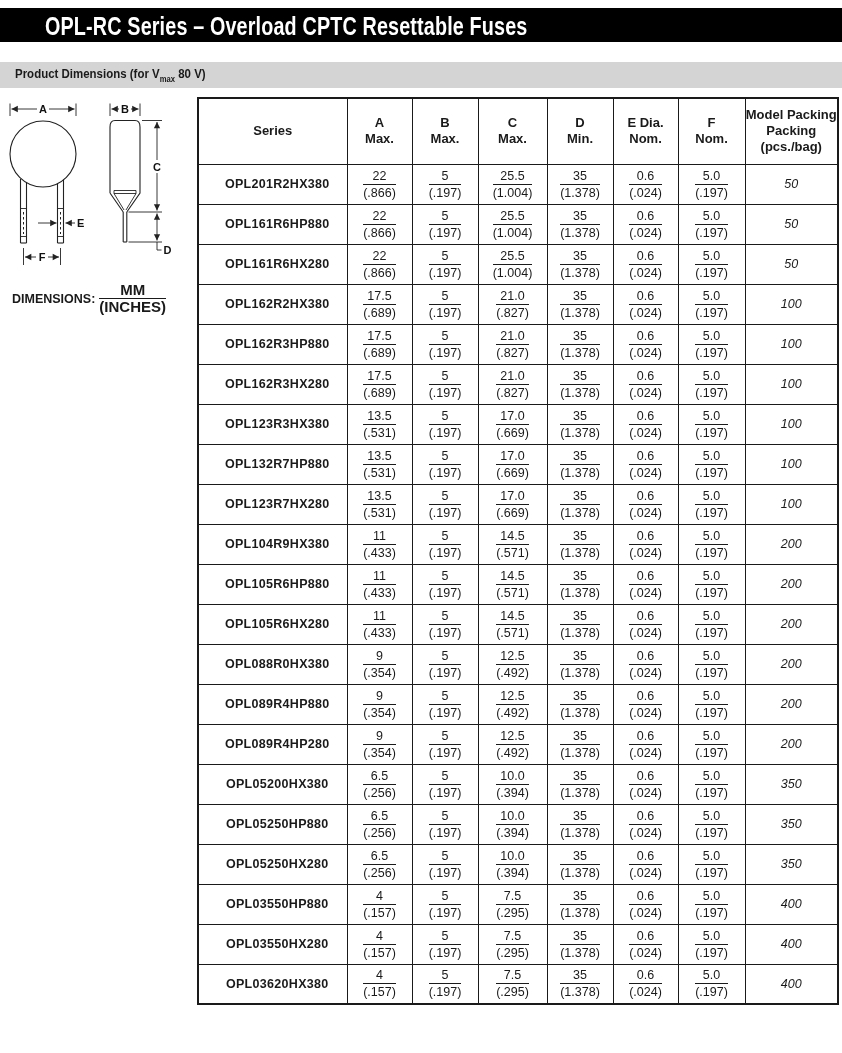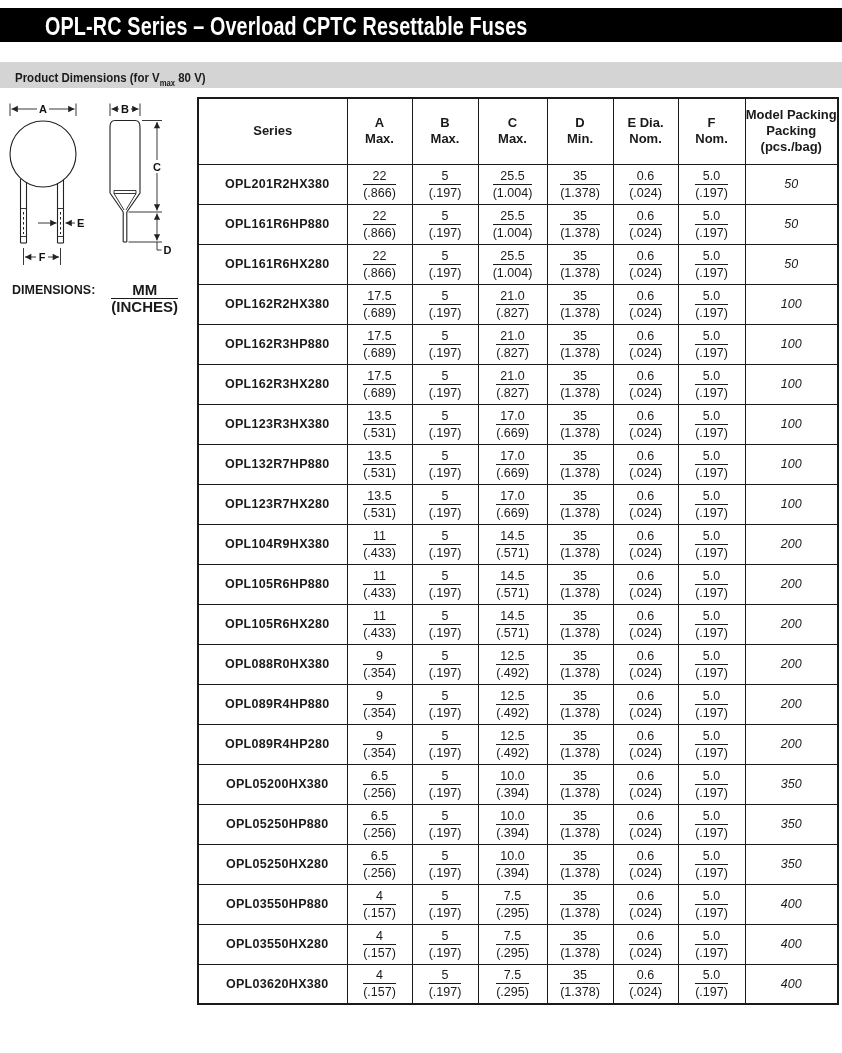--- a/index.html
+++ b/index.html
@@ -5,29 +5,29 @@
   * { margin:0; padding:0; box-sizing:border-box; }
   body { background:#e8e8e8; font-family:"Liberation Sans", sans-serif; color:#1a1a1a; }
   .page { position:relative; width:842px; height:1053px; background:#ffffff; overflow:hidden; }
 
   
   .title-bar { position:absolute; left:0; top:8px; width:842px; height:34px; background:#000; color:#fff;
                display:flex; align-items:flex-end; padding-left:45px; }
   .title-bar .tstretch { display:inline-block; transform:scaleX(0.76); transform-origin:0 50%;
                font-size:26px; font-weight:bold; white-space:nowrap; letter-spacing:0.2px; }
   .section-bar { position:absolute; left:0; top:62px; width:842px; height:26px; background:#d4d4d4;
-               display:flex; align-items:flex-end; padding-left:15px; }
+               display:flex; align-items:center; padding-left:15px; }
   .section-bar .sstretch { display:inline-block; transform:scaleX(0.85); transform-origin:0 50%;
                font-size:13.5px; font-weight:bold; white-space:nowrap; }
   .section-bar sub { font-size:9px; }
 
   
   .diagram { position:absolute; left:5px; top:100px; width:190px; height:215px; }
   .diagram svg { width:100%; height:100%; }
-  .dim-note { position:absolute; left:12px; top:283px; display:flex; gap:16px; }
+  .dim-note { position:absolute; left:12px; top:283px; display:flex; align-items:center; gap:4px; }
   .dim-note .dim-label { font-size:12.5px; font-weight:bold; }
   .note-frac { font-weight:bold; font-size:15px; }
 
   
   .frac { display:inline-block; text-align:center; line-height:14px; vertical-align:middle; }
   .frac .mm  { display:block; border-bottom:1.2px solid #1a1a1a; padding:0 3px 1px; }
   .frac .inch{ display:block; padding-top:1px; }
 
   
   table.spec { position:absolute; left:197px; top:97px; width:640px; border-collapse:collapse;

